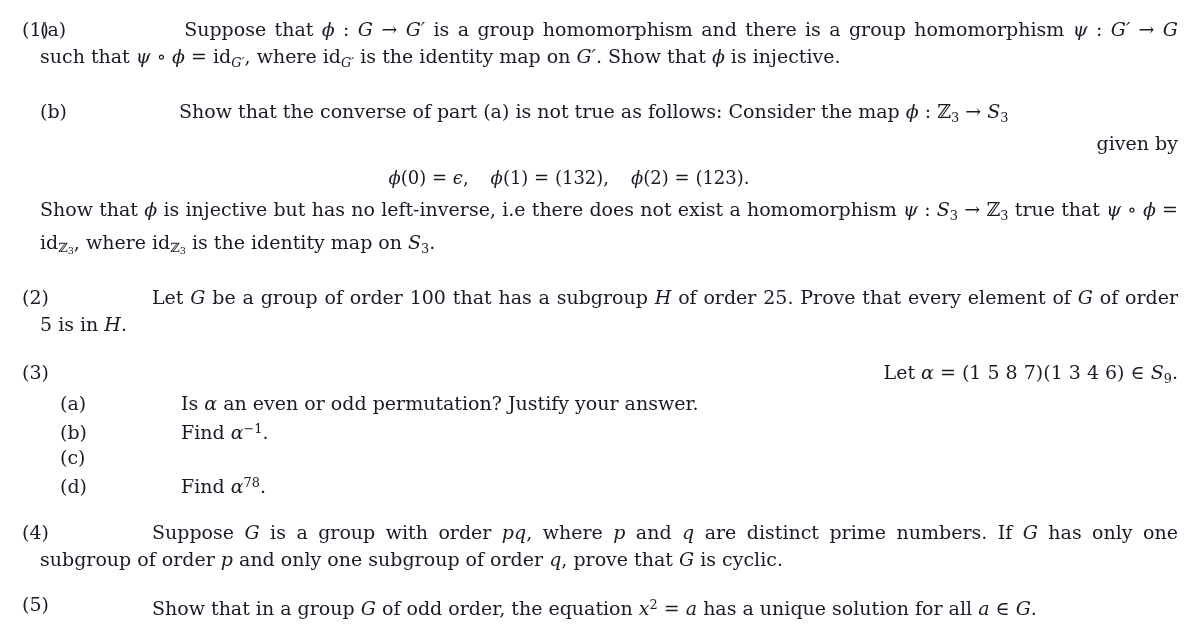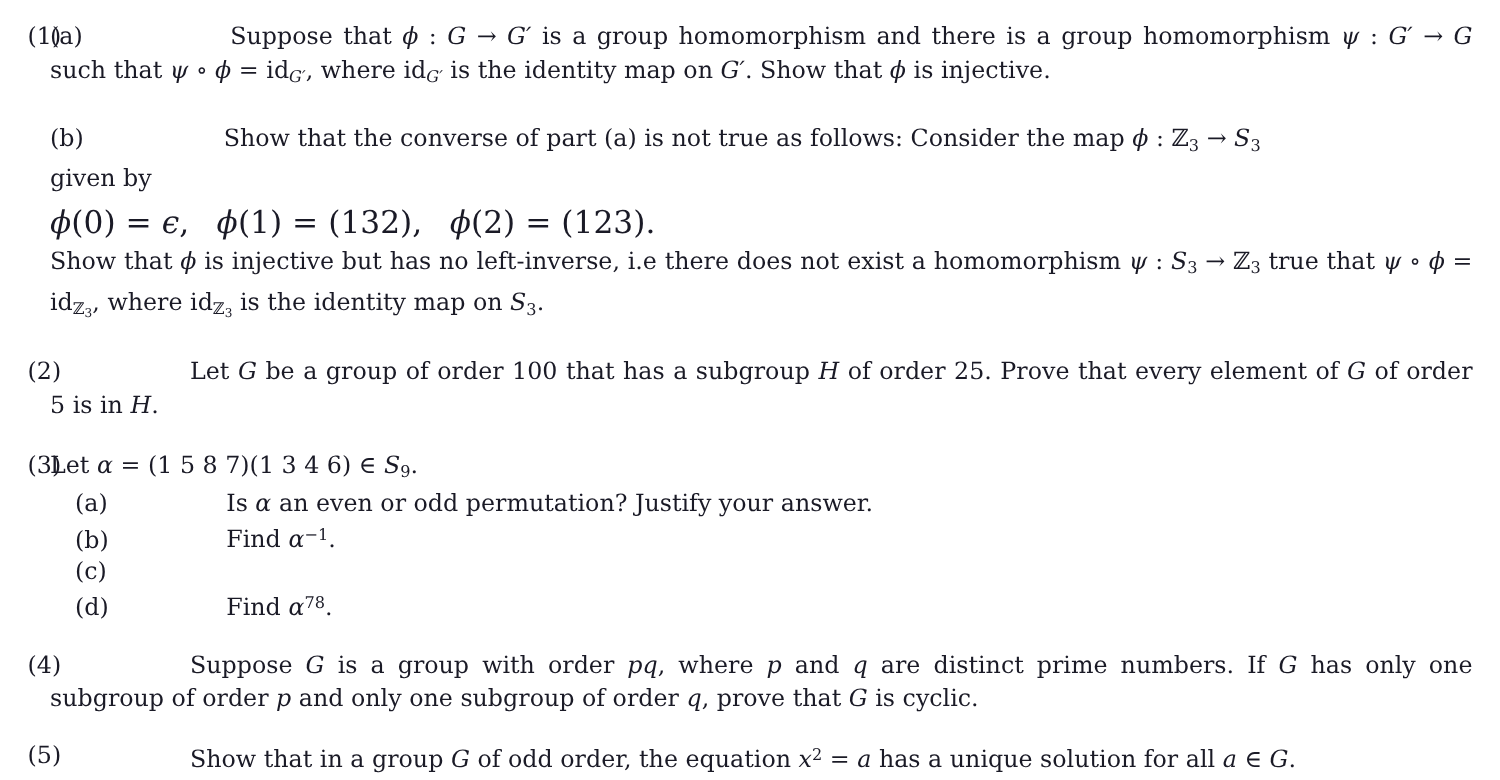--- a/index.html
+++ b/index.html
@@ -55,26 +55,27 @@
 
   .lead-gap {
     display: inline-block;
   }
   .gap-a  { width: 118px; }
   .gap-b  { width: 112px; }
   .gap-2  { width: 112px; }
   .gap-4  { width: 112px; }
   .gap-5  { width: 112px; }
 
-  .plain { margin: 0; text-align: left; }
+  .plain { margin: 0; text-align: right; }
 
   
   .display-eq {
+    text-align: center;
     margin: 7px 0 5px 0;
-    font-size: 25px;
+    font-size: 18px;
     line-height: 27px;
     padding-right: 80px;
   }
   .eqsep { display: inline-block; width: 22px; }
 
   
   .subrow {
     display: flex;
     align-items: baseline;
     font-size: 19px;

